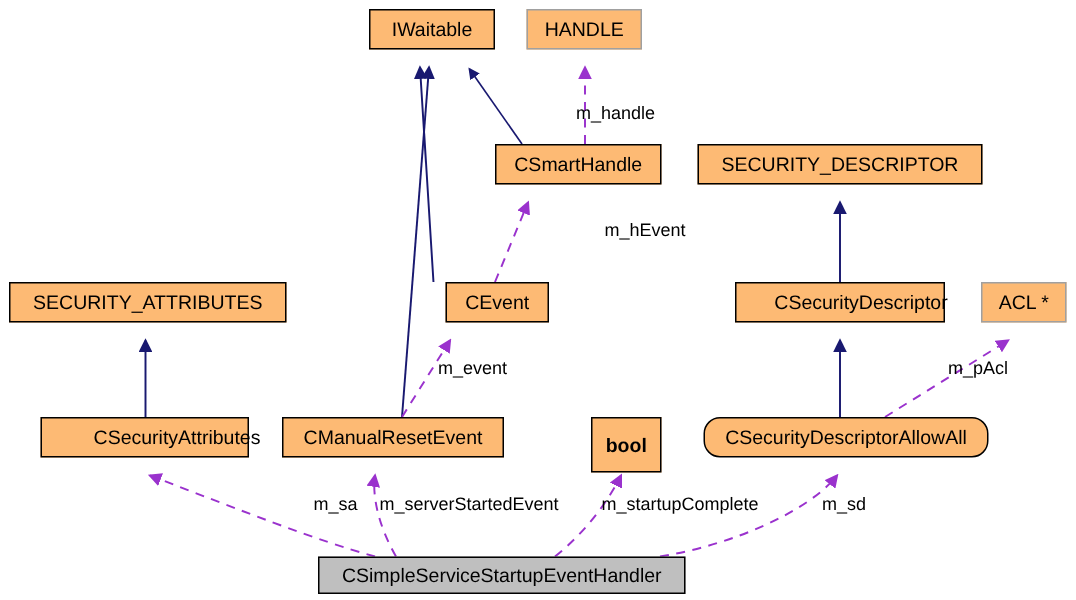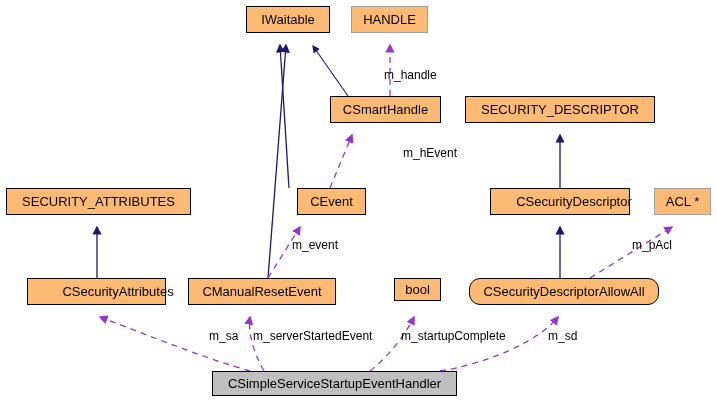--- a/index.html
+++ b/index.html
@@ -133,21 +133,21 @@
 </div>
 
 <div class="node" style="left:27px; top:278px; width:139px; height:27px;padding-left:43px;">
   <span>CSecurityAttributes</span>
 </div>
 
 <div class="node" style="left:188px; top:278px; width:148px; height:27px;">
   <span>CManualResetEvent</span>
 </div>
 
-<div class="node" style="left:394px; top:278px; width:47px; height:23px;">
+<div class="node" style="left:394px; top:278px; width:47px; height:37px;font-weight:bold;">
   <span>bool</span>
 </div>
 
 <div class="node" style="left:469px; top:278px; width:190px; height:27px;border-radius:11px;">
   <span>CSecurityDescriptorAllowAll</span>
 </div>
 
 <div class="node highlight" style="left:212px; top:371px; width:245px; height:25px;">
   <span>CSimpleServiceStartupEventHandler</span>
 </div>

